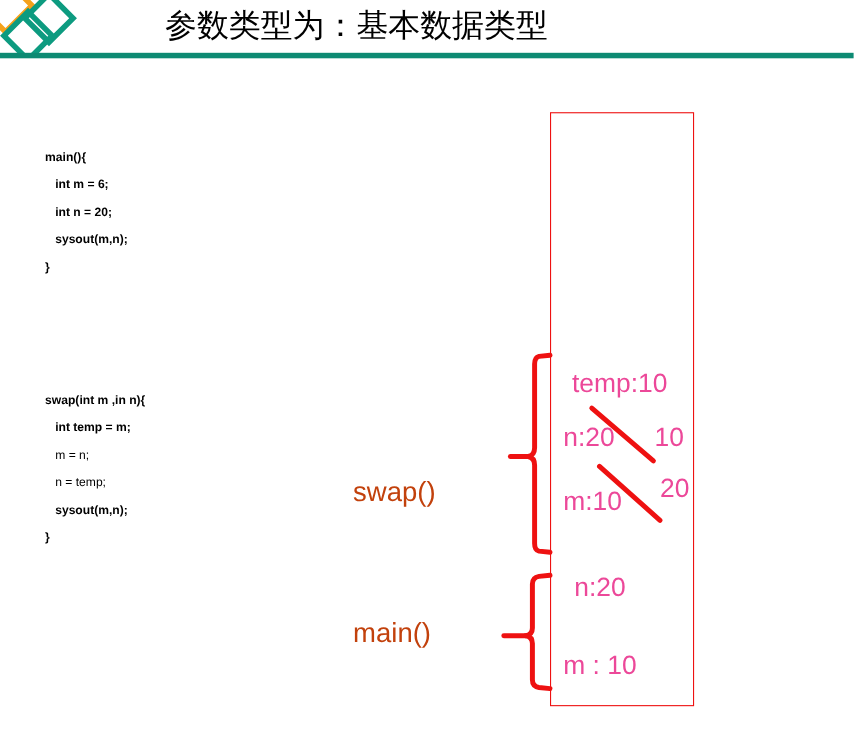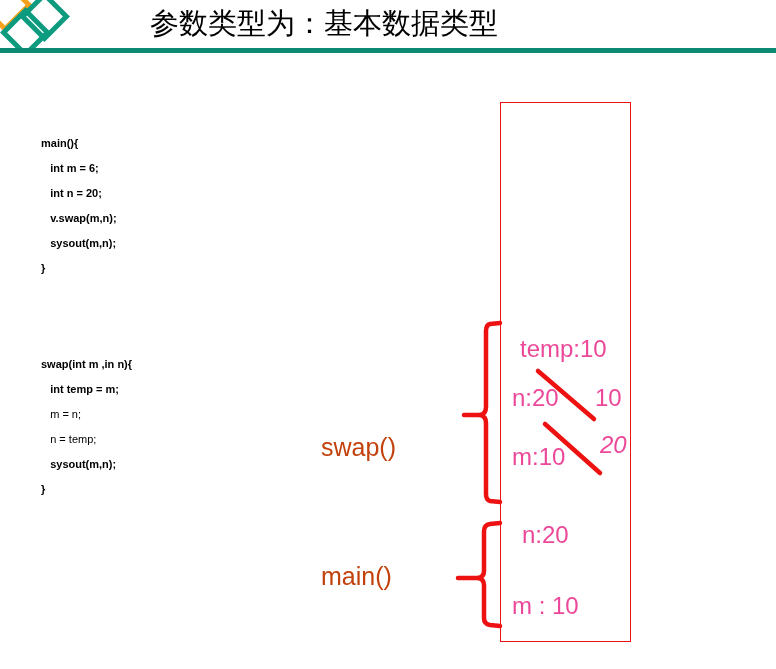--- a/index.html
+++ b/index.html
@@ -87,21 +87,21 @@
     position: absolute;
     font-family: "Liberation Sans", sans-serif;
     font-size: 24px;
     color: #ec4899;
     white-space: nowrap;
   }
   #slot-temp  { left: 520px; top: 335px; }
   #slot-n-swap{ left: 512px; top: 384px; }
   #slot-m-swap{ left: 512px; top: 443px; }
   #slot-new-n { left: 595px; top: 384px; }
-  #slot-new-m { left: 600px; top: 431px; font-style: italic; }
+  #slot-new-m { left: 600px; top: 431px; }
   #slot-n-main{ left: 522px; top: 521px; }
   #slot-m-main{ left: 512px; top: 592px; }
 
   .overlay-svg {
     position: absolute;
     left: 0; top: 0;
     width: 776px; height: 669px;
     pointer-events: none;
   }
 </style>
@@ -119,21 +119,21 @@
 
       <rect x="10" y="17" width="31" height="31" transform="rotate(45 25.5 32.5)" fill="none" stroke="#0d9b80" stroke-width="5"></rect>
     </svg>
   </div>
 
   <div class="title-text">参数类型为：基本数据类型</div>
 
   <div class="header-rule"></div>
 </div>
 
-<div class="code-block" id="code-main"><span class="ln b">main(){</span><span class="ln b">   int m = 6;</span><span class="ln b">   int n = 20;</span><span class="ln b">   v.swap(m,n);</span><span class="ln b">   sysout(m,n);</span><span class="ln b">}</span></div>
+<div class="code-block" id="code-main"><span class="ln b">main(){</span><span class="ln b">   int m = 6;</span><span class="ln b">   int n = 20;</span><span class="ln b">   sysout(m,n);</span><span class="ln b">}</span></div>
 
 <div class="code-block" id="code-swap"><span class="ln b">swap(int m ,in n){</span><span class="ln b">   int temp = m;</span><span class="ln r">   m = n;</span><span class="ln r">   n = temp;</span><span class="ln b">   sysout(m,n);</span><span class="ln b">}</span></div>
 
 <div class="stack-box"></div>
 
 <div class="frame-label" id="label-swap">swap()</div>
 <div class="frame-label" id="label-main">main()</div>
 
 <div class="slot" id="slot-temp">temp:10</div>
 <div class="slot" id="slot-n-swap">n:20</div>

